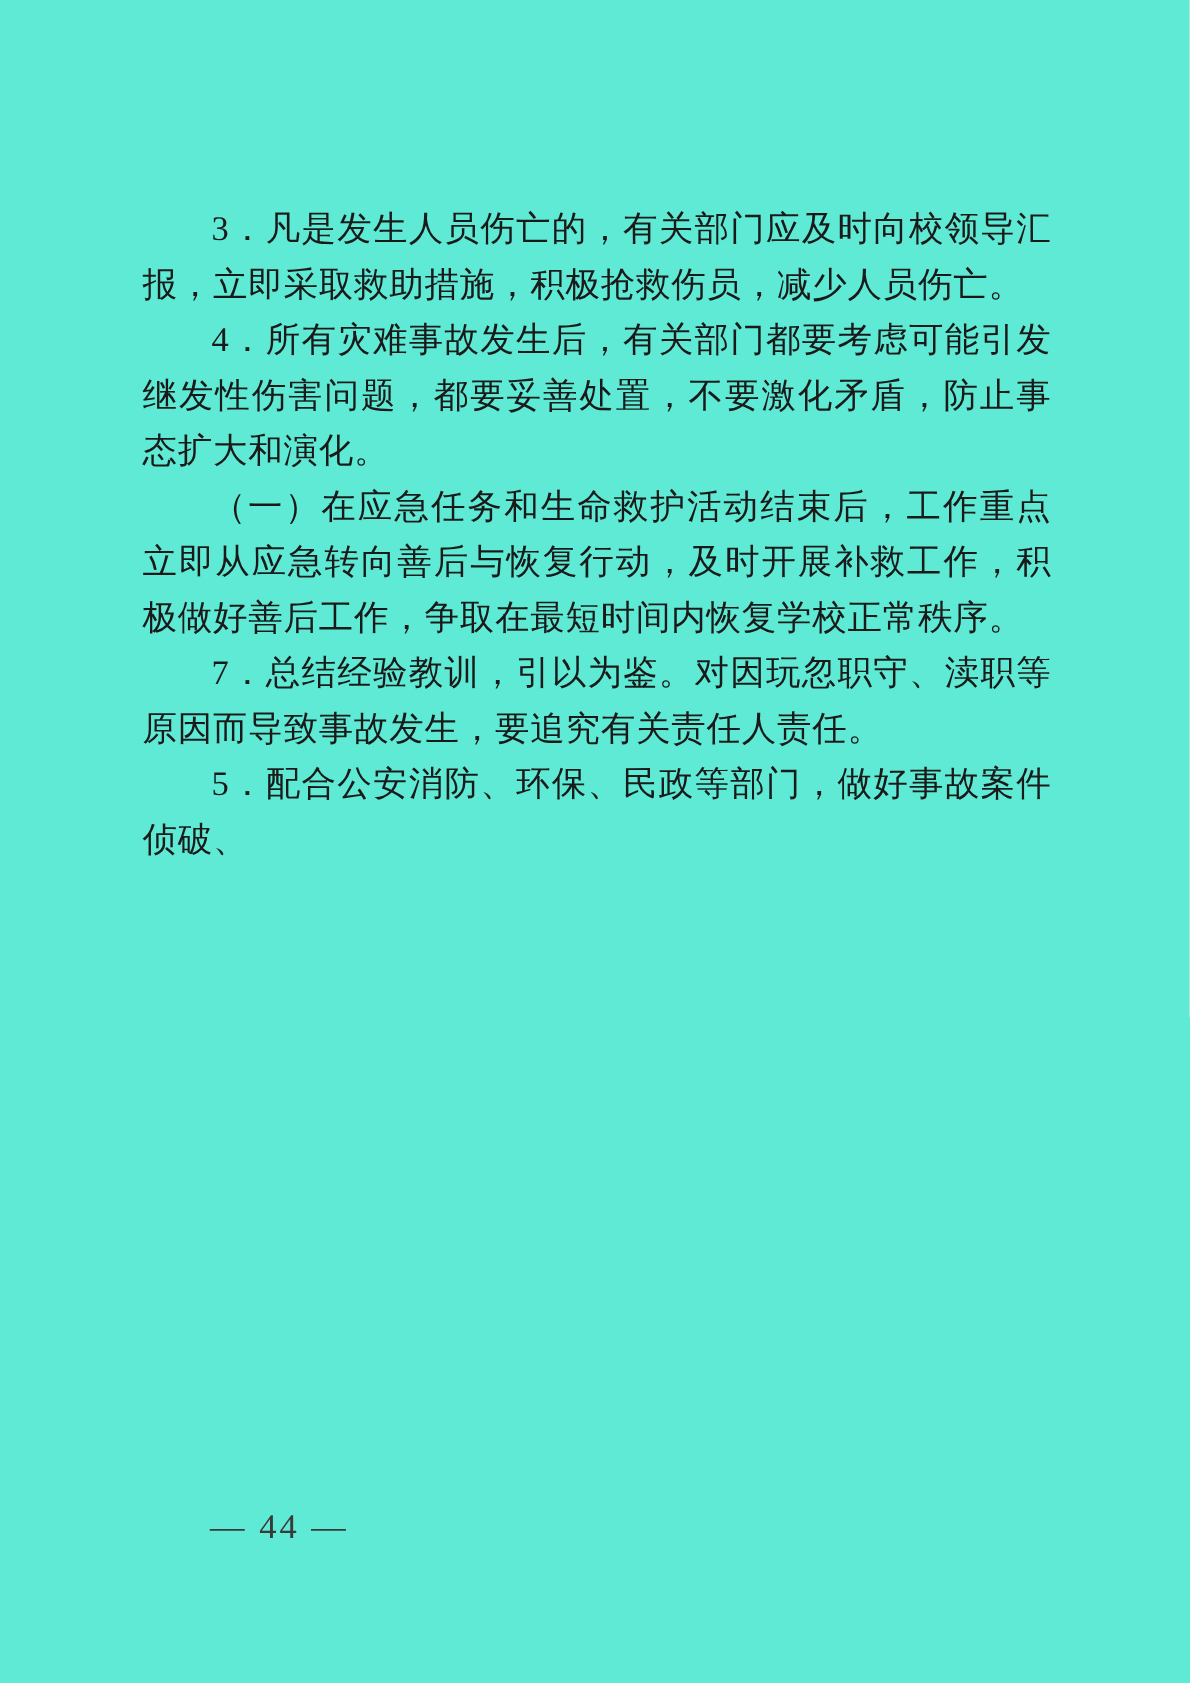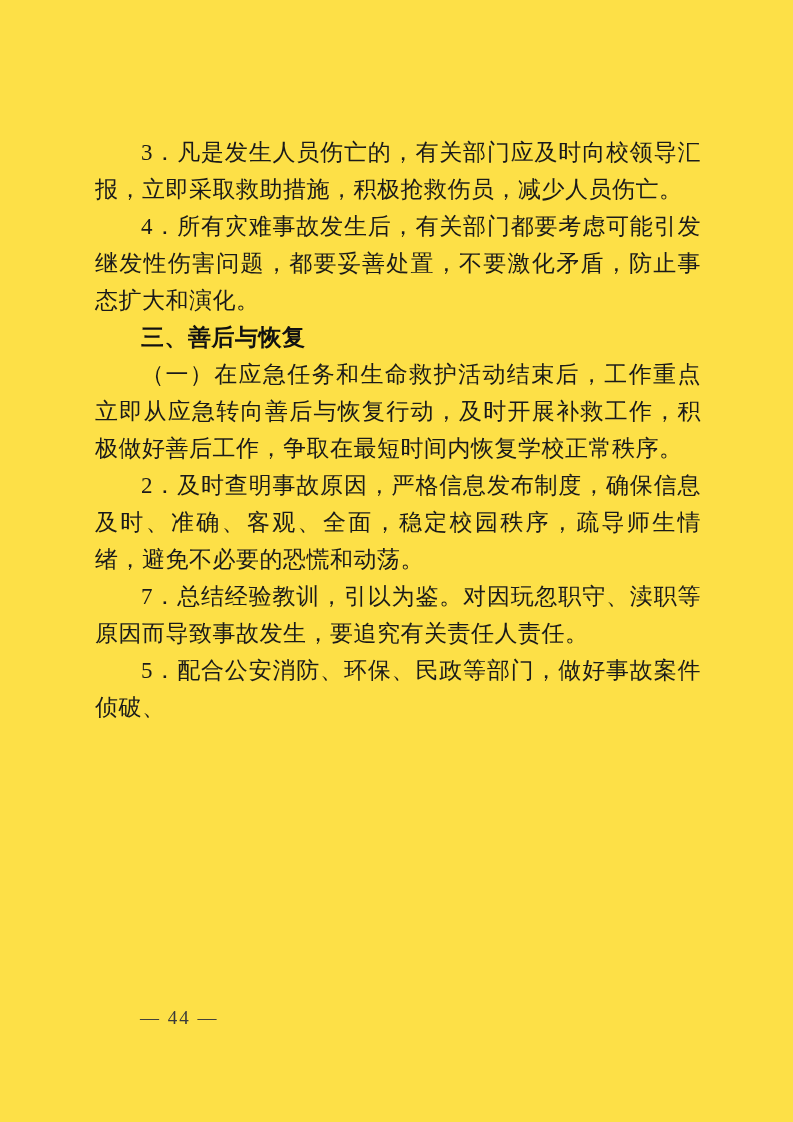--- a/index.html
+++ b/index.html
@@ -5,21 +5,21 @@
   html, body {
     margin: 0;
     padding: 0;
     background: #e8e8e8;
   }
   .page {
     position: relative;
     width: 793px;
     height: 1122px;
     margin: 0 auto;
-    background: #fde047;
+    background: #5eead4;
     overflow: hidden;
     font-family: "Liberation Serif", "DejaVu Serif", serif;
     color: #1a1a1a;
   }
   .content {
     position: absolute;
     top: 134px;
     left: 95px;
     width: 606px;
     font-size: 23px;
@@ -39,37 +39,35 @@
     font-size: 23px;
     line-height: 37px;
     font-weight: bold;
     font-family: "Liberation Sans", "DejaVu Sans", sans-serif;
     color: #111111;
   }
   .page-footer {
     position: absolute;
     top: 1006px;
     left: 140px;
-    font-size: 19px;
+    font-size: 23px;
     line-height: 24px;
     color: #3a3a3a;
     letter-spacing: 2px;
     font-family: "Liberation Serif", "DejaVu Serif", serif;
   }
 </style>
 </head>
 <body>
 
 <div class="page">
   <div class="content">
     <p>3．凡是发生人员伤亡的，有关部门应及时向校领导汇报，立即采取救助措施，积极抢救伤员，减少人员伤亡。</p>
     <p>4．所有灾难事故发生后，有关部门都要考虑可能引发继发性伤害问题，都要妥善处置，不要激化矛盾，防止事态扩大和演化。</p>
 
-    <h3 class="section-heading">三、善后与恢复</h3>
 
     <p>（一）在应急任务和生命救护活动结束后，工作重点立即从应急转向善后与恢复行动，及时开展补救工作，积极做好善后工作，争取在最短时间内恢复学校正常秩序。</p>
-    <p>2．及时查明事故原因，严格信息发布制度，确保信息及时、准确、客观、全面，稳定校园秩序，疏导师生情绪，避免不必要的恐慌和动荡。</p>
     <p>7．总结经验教训，引以为鉴。对因玩忽职守、渎职等原因而导致事故发生，要追究有关责任人责任。</p>
     <p>5．配合公安消防、环保、民政等部门，做好事故案件侦破、</p>
   </div>
 
   <div class="page-footer">— 44 —</div>
 </div>
 
 </body></html>

